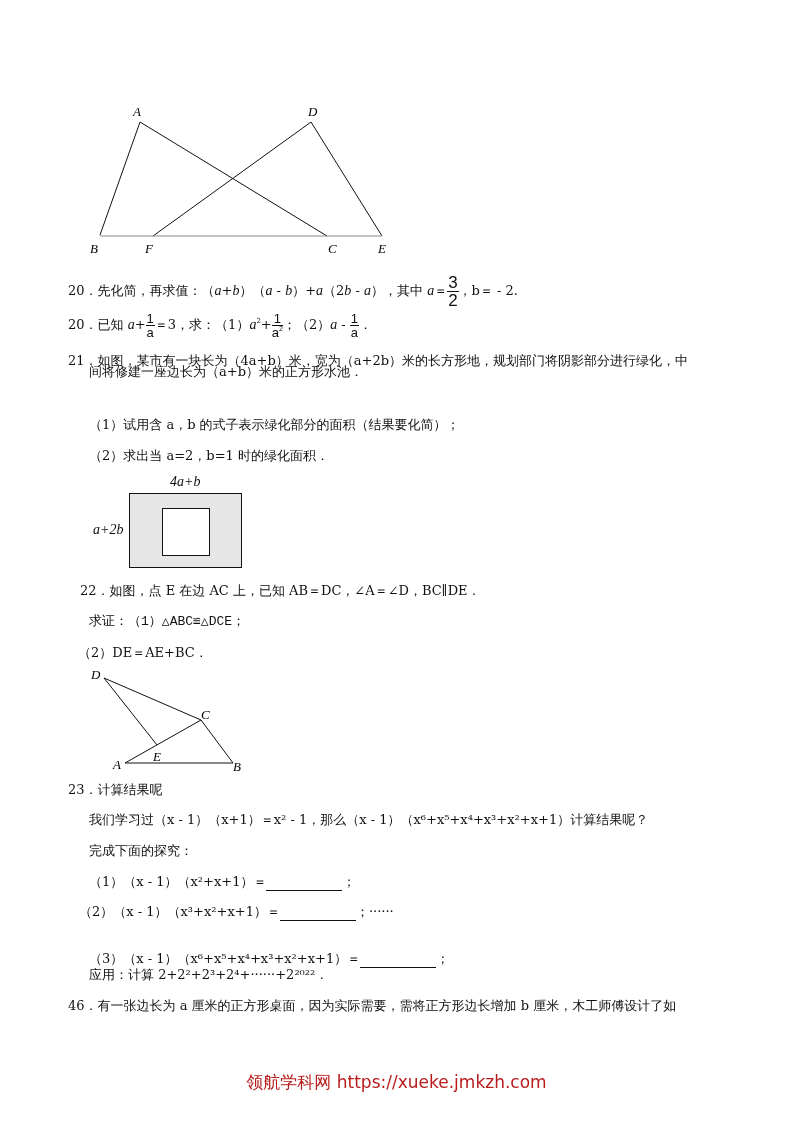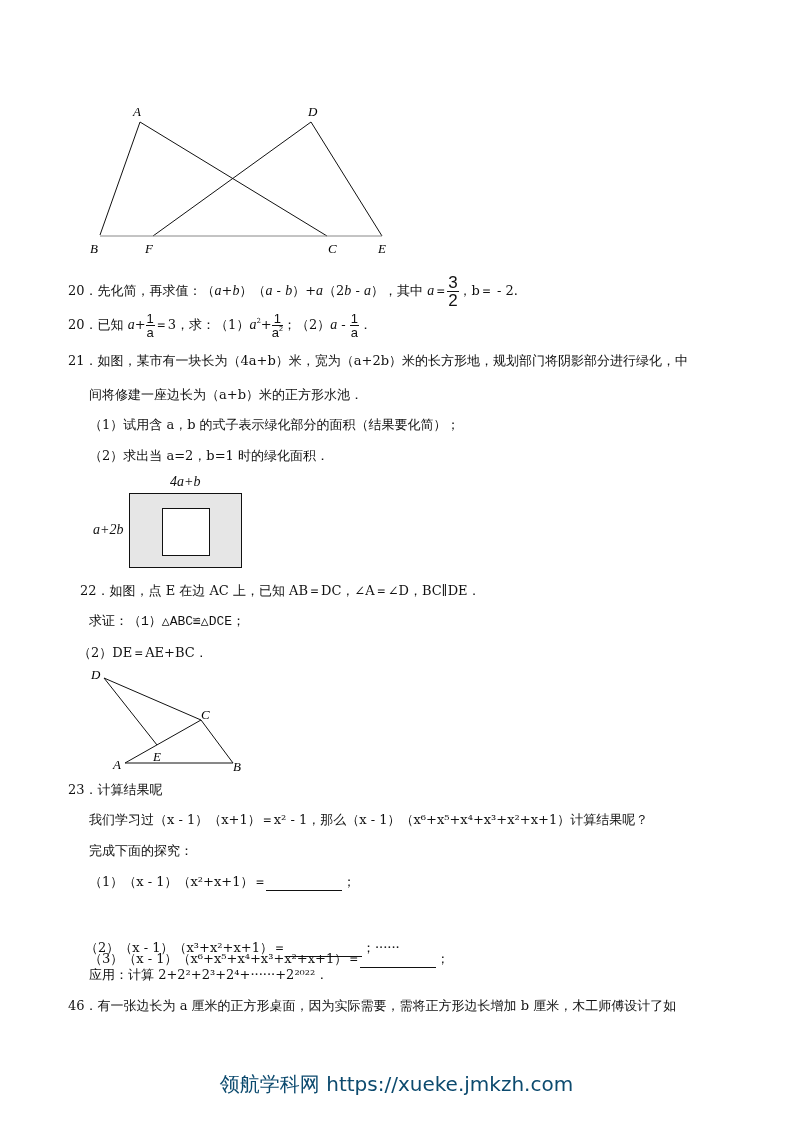--- a/index.html
+++ b/index.html
@@ -9,21 +9,21 @@
   .line { position:absolute; white-space:nowrap; font-size:13px; line-height:18px; }
   i.v { font-family:"Liberation Serif", serif; font-style:italic; font-size:14px; }
   sup { font-size:7px; vertical-align:6px; line-height:0; }
   .frac { display:inline-block; vertical-align:middle; text-align:center; font-family:"Liberation Sans", sans-serif; line-height:1; }
   .frac .num { display:block; border-bottom:1px solid #111; padding:0 1px; }
   .frac .den { display:block; }
   .frac.big { font-size:17px; }
   .frac.sm { font-size:13px; }
   .blank { display:inline-block; border-bottom:1px solid #111; height:14px; vertical-align:bottom; }
   .footer { position:absolute; left:0; width:793px; top:1071px; text-align:center;
-            font-family:"DejaVu Sans", sans-serif; font-size:20px; color:#0c4a6e; }
+            font-family:"DejaVu Sans", sans-serif; font-size:17px; color:#b91c1c; }
   svg text { font-family:"Liberation Serif", serif; font-style:italic; font-size:13px; }
 </style>
 </head>
 <body>
 
 <svg class="abs" style="left:80px;top:95px;" width="320" height="165">
   <g stroke="#111" stroke-width="1" fill="none">
     <line x1="20" y1="140" x2="60" y2="27"></line>
     <line x1="60" y1="27" x2="247" y2="141"></line>
     <line x1="73" y1="141" x2="231" y2="27"></line>
@@ -42,21 +42,21 @@
   <span>20．</span><span>先化简，再求值：（</span><i class="v">a</i>+<i class="v">b</i>）（<i class="v">a</i> - <i class="v">b</i>）+<i class="v">a</i>（2<i class="v">b</i> - <i class="v">a</i>）<span>，其中</span> <i class="v">a</i>＝<span class="frac big"><span class="num">3</span><span class="den">2</span></span>，<span>b＝ - 2.</span>
 </div>
 
 <div class="line" style="left:68px;top:312px;">
   <span>20．</span><span>已知</span> <i class="v">a</i>+<span class="frac sm"><span class="num">1</span><span class="den">a</span></span><span>＝3，求：</span><span>（1）</span><i class="v">a</i><sup>2</sup>+<span class="frac sm"><span class="num">1</span><span class="den"><span>a</span><sup>2</sup></span></span>；<span>（2）</span><i class="v">a</i> - <span class="frac sm"><span class="num">1</span><span class="den">a</span></span>．
 </div>
 
 <div class="line" style="left:68px;top:352px;">
   <span>21．</span><span>如图，某市有一块长为（4a+b）米，宽为（a+2b）米的长方形地，规划部门将阴影部分进行绿化，中</span>
 </div>
-<div class="line" style="left:89px;top:386px;">间将修建一座边长为（a+b）米的正方形水池．</div>
+<div class="line" style="left:89px;top:363px;">间将修建一座边长为（a+b）米的正方形水池．</div>
 <div class="line" style="left:89px;top:416px;">（1）试用含 a，b 的式子表示绿化部分的面积（结果要化简）；</div>
 <div class="line" style="left:89px;top:447px;">（2）求出当 a=2，b=1 时的绿化面积．</div>
 
 <div class="abs" style="left:129px;top:493px;width:113px;height:75px;background:#e6e6e6;border:1px solid #111;box-sizing:border-box;">
   <div class="abs" style="left:32px;top:14px;width:48px;height:48px;background:#fff;border:1px solid #111;box-sizing:border-box;"></div>
 </div>
 <div class="abs" style="left:170px;top:474px;font-family:'Liberation Serif',serif;font-style:italic;font-size:14px;">4a+b</div>
 <div class="abs" style="left:93px;top:522px;font-family:'Liberation Serif',serif;font-style:italic;font-size:14px;">a+2b</div>
 
 <div class="line" style="left:68px;top:582px;margin-left:12px;">
@@ -82,21 +82,21 @@
 
 <div class="line" style="left:68px;top:781px;">
   <span>23．</span><span>计算结果呢</span>
 </div>
 <div class="line" style="left:89px;top:811px;">我们学习过（x - 1）（x+1）＝x² - 1，那么（x - 1）（x⁶+x⁵+x⁴+x³+x²+x+1）计算结果呢？</div>
 <div class="line" style="left:89px;top:842px;">完成下面的探究：</div>
 
 <div class="line" style="left:89px;top:873px;">
   <span>（1）</span><span>（x - 1）（x²+x+1）＝</span><span class="blank" style="width:76px;"></span><span>；</span>
 </div>
-<div class="line" style="left:85px;top:903px;margin-top:36px;">
+<div class="line" style="left:79px;top:903px;">
   <span>（2）</span><span>（x - 1）（x³+x²+x+1）＝</span><span class="blank" style="width:76px;"></span><span>；······</span>
 </div>
 <div class="line" style="left:89px;top:950px;">
   <span>（3）</span><span>（x - 1）（x⁶+x⁵+x⁴+x³+x²+x+1）＝</span><span class="blank" style="width:76px;"></span><span>；</span>
 </div>
 <div class="line" style="left:89px;top:966px;">应用：计算 2+2²+2³+2⁴+······+2²⁰²²．</div>
 
 <div class="line" style="left:68px;top:997px;">
   <span>46．</span><span>有一张边长为 a 厘米的正方形桌面，因为实际需要，需将正方形边长增加 b 厘米，木工师傅设计了如</span>
 </div>

